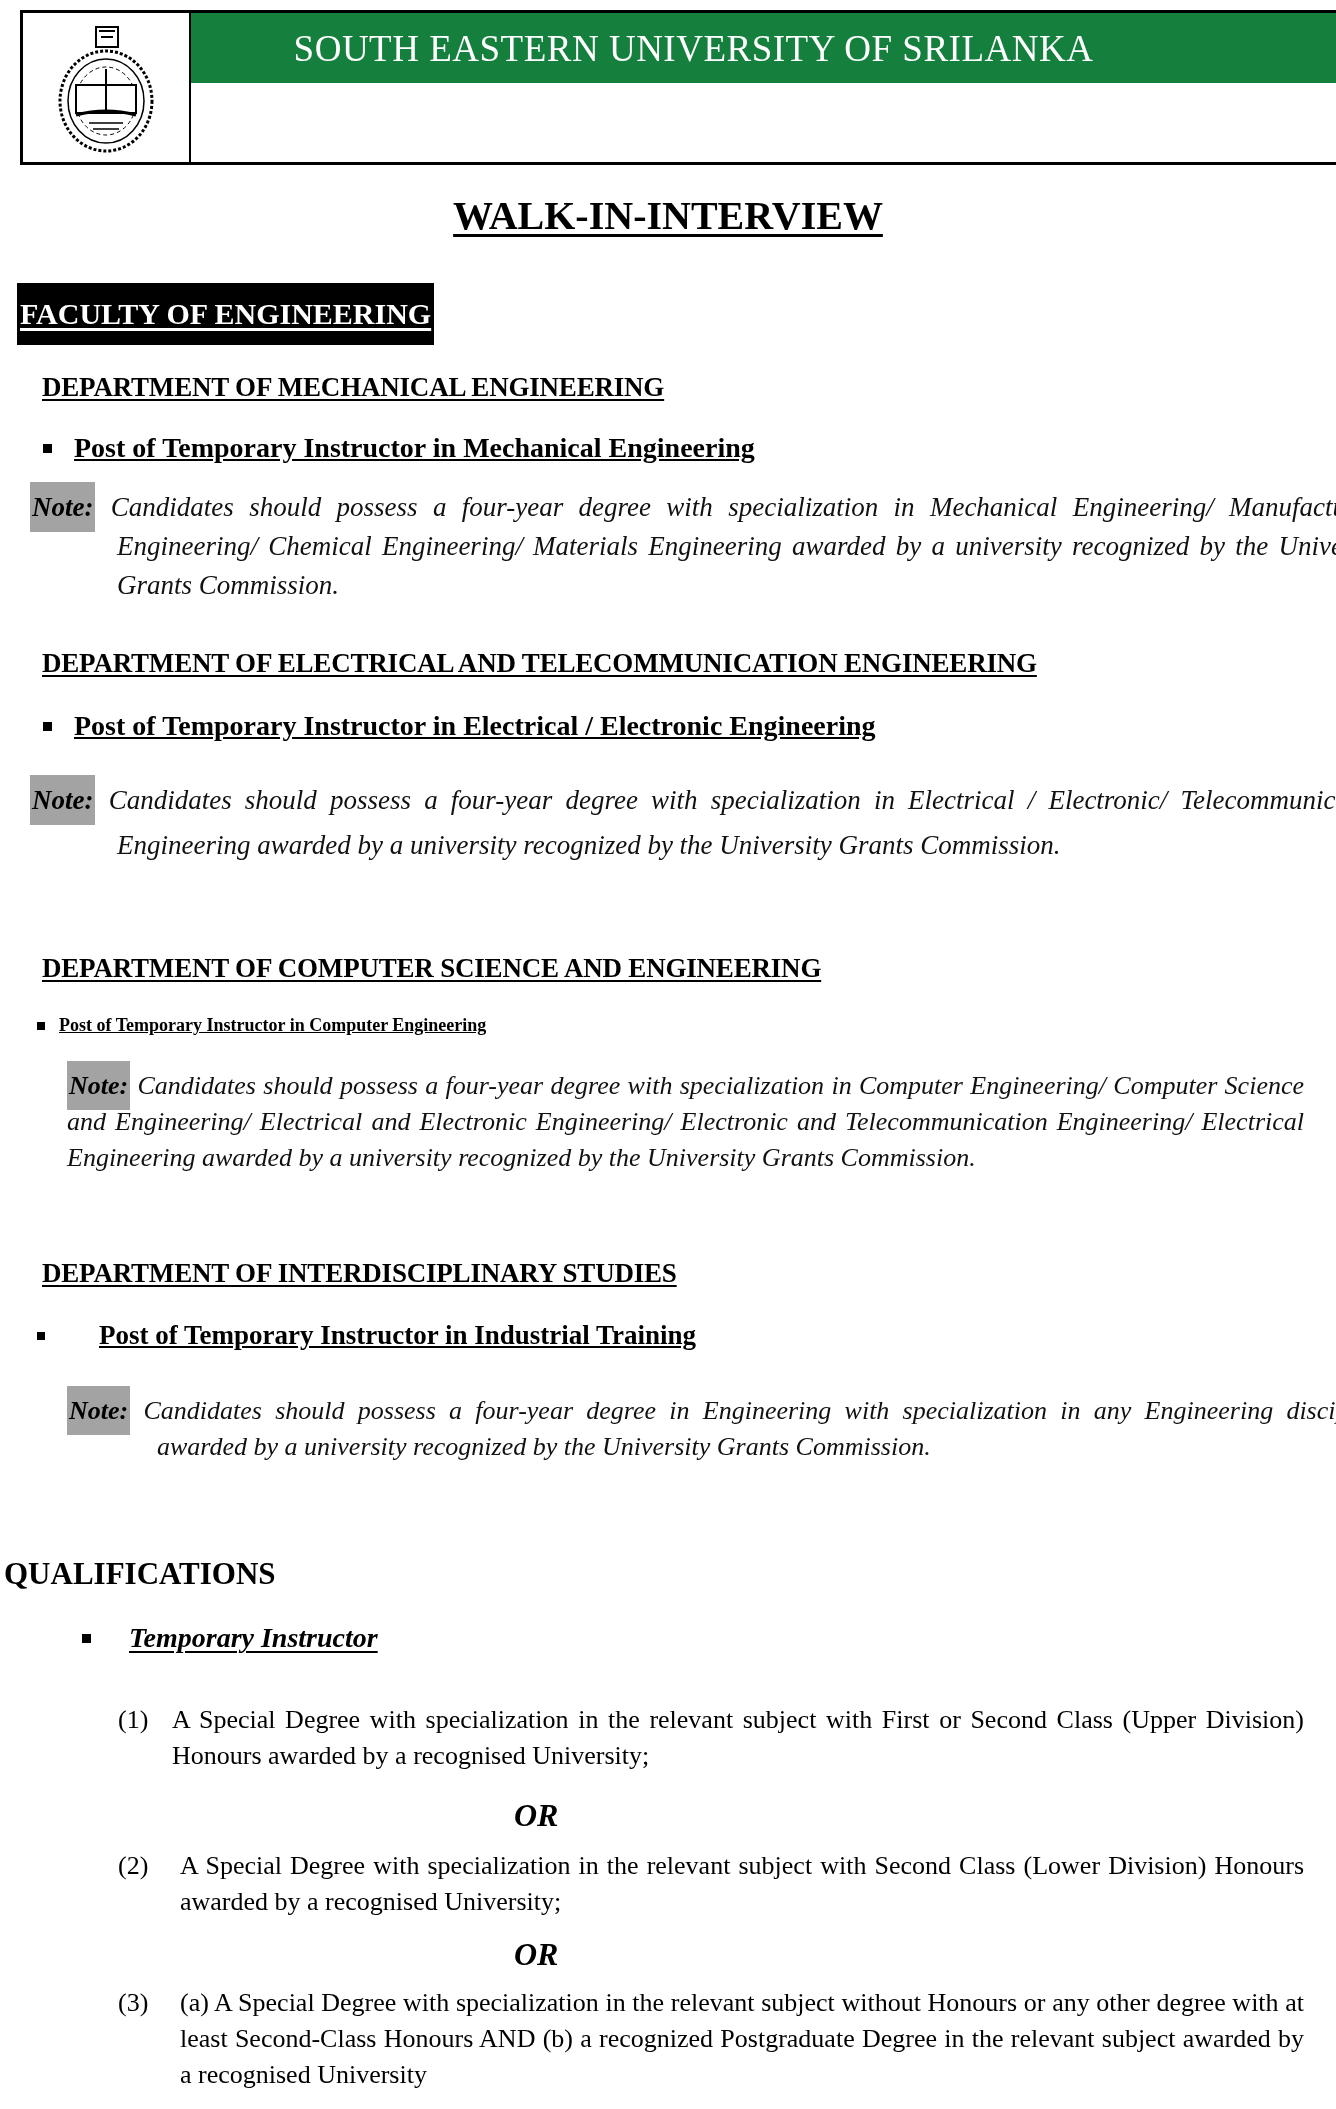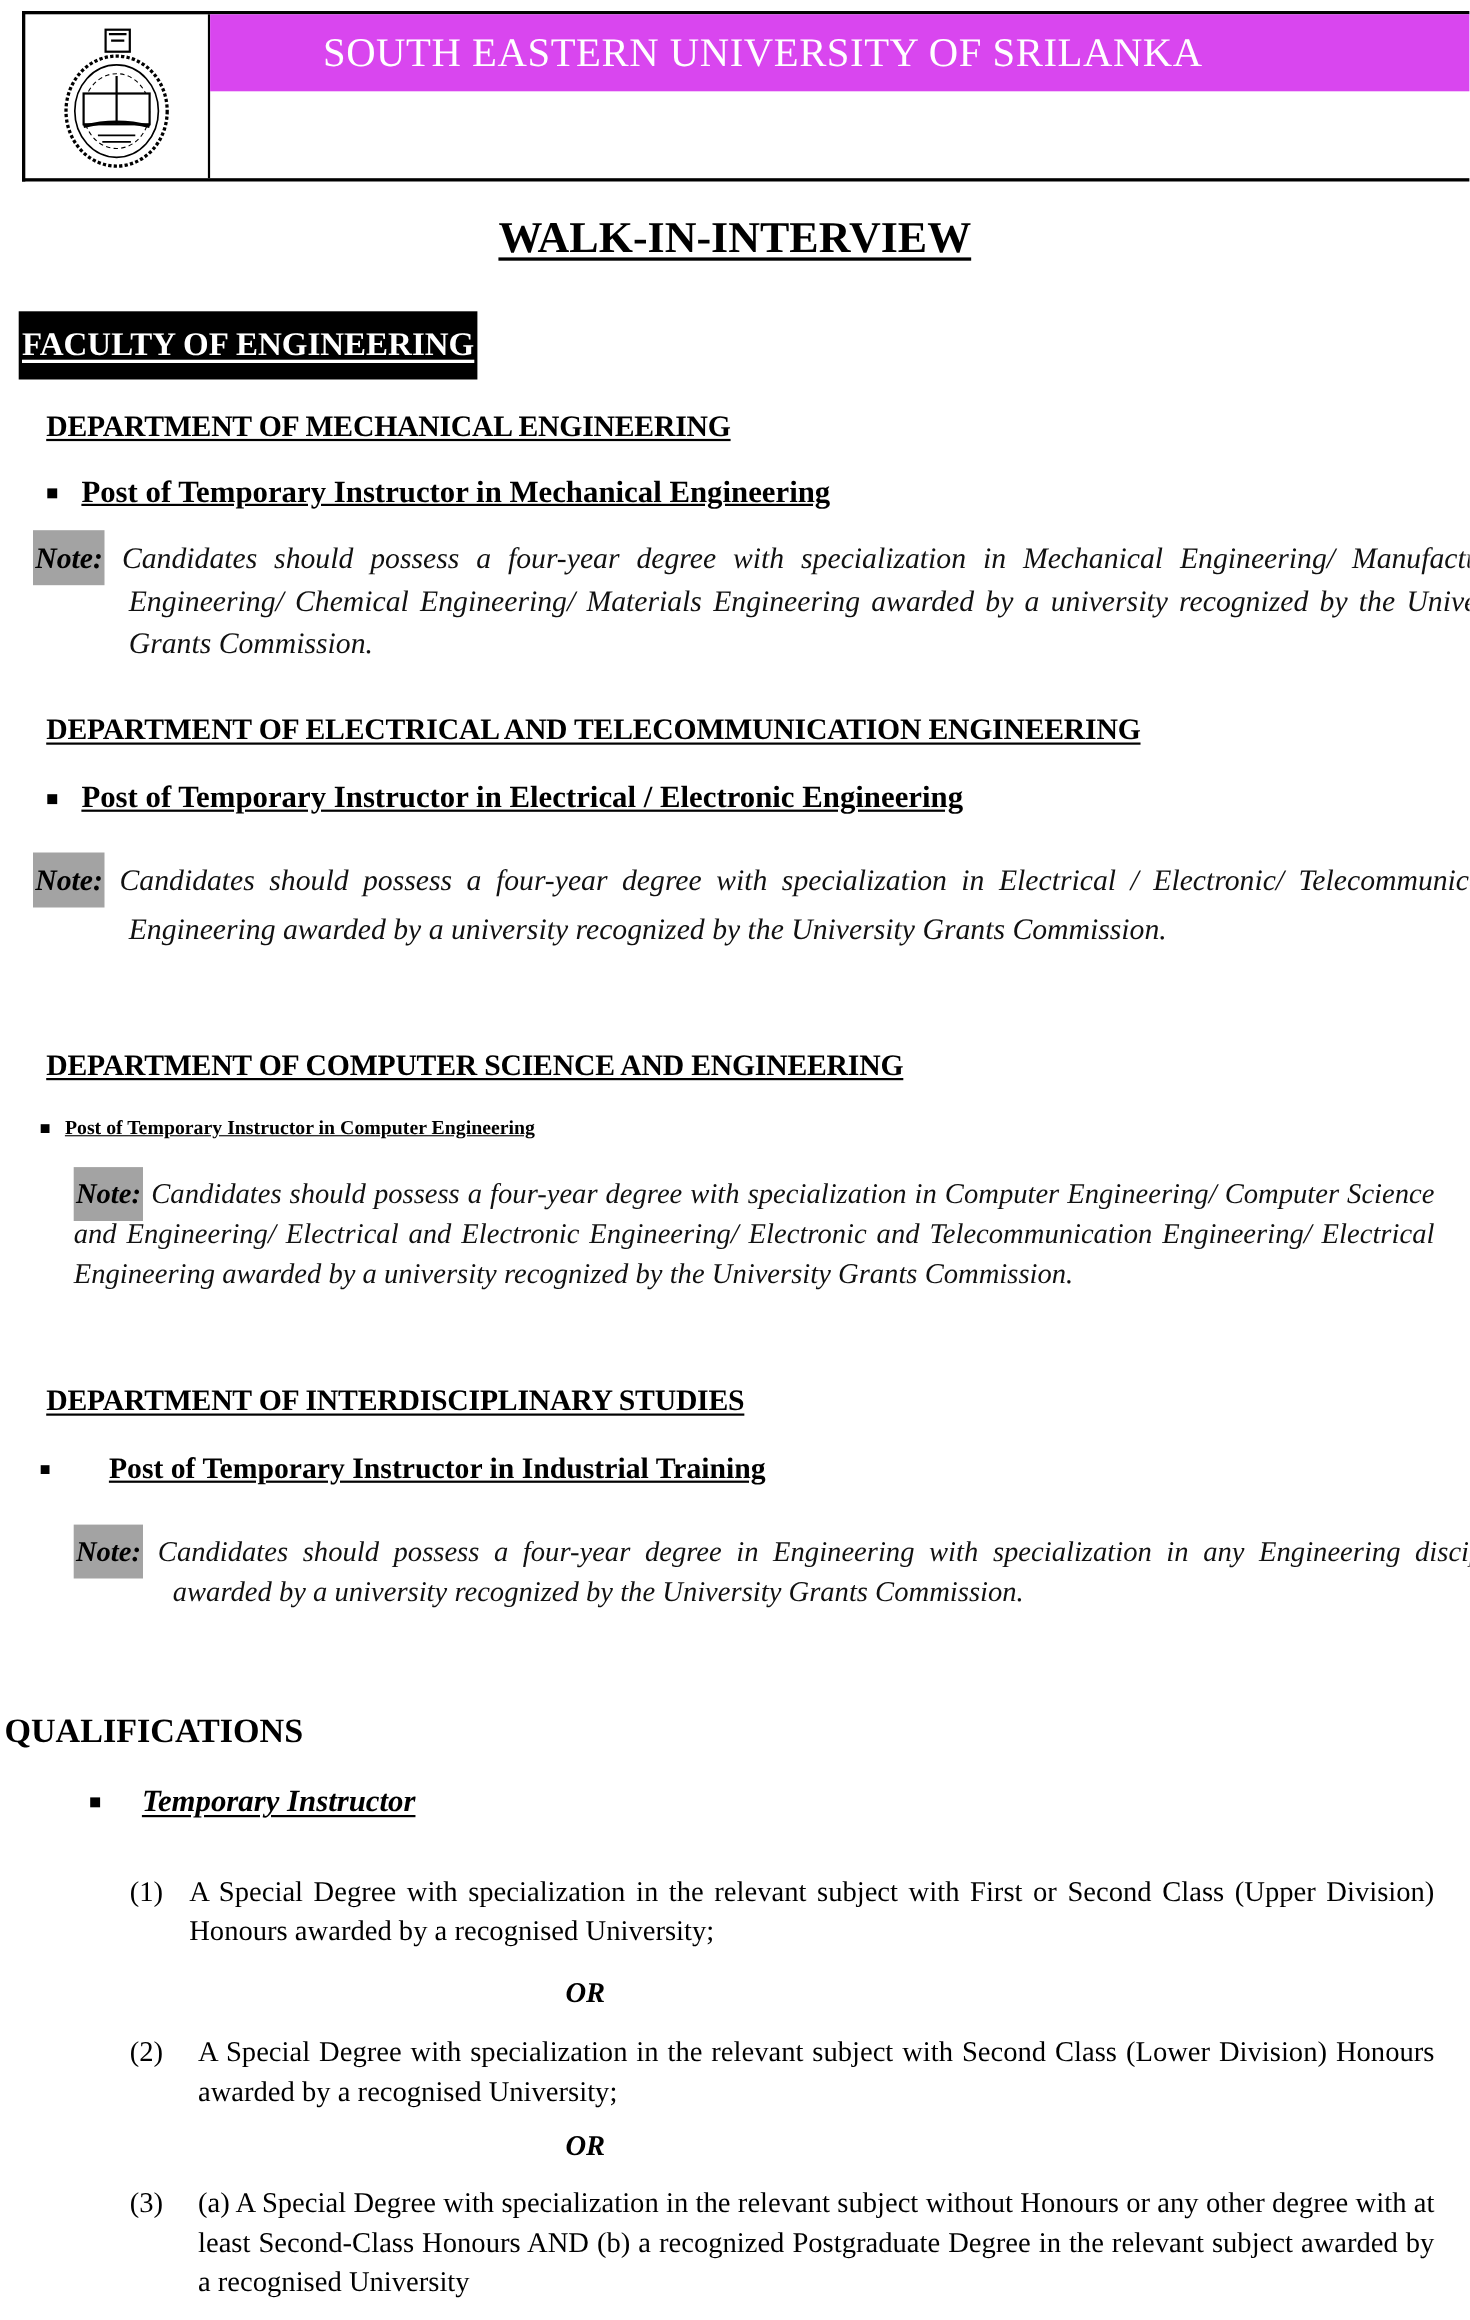--- a/index.html
+++ b/index.html
@@ -5,21 +5,21 @@
   html, body { margin: 0; padding: 0; background: #ffffff; }
   body { width: 1336px; height: 2109px; position: relative; overflow: hidden;
          font-family: "Liberation Serif", "DejaVu Serif", serif; color: #000; }
   .abs { position: absolute; }
 
   
   .header-box { left: 20px; top: 10px; width: 1316px; height: 155px;
                 border-left: 3px solid #000; border-top: 3px solid #000; border-bottom: 3px solid #000; box-sizing: border-box; }
   .logo-cell { position: absolute; left: 0; top: 0; width: 168px; height: 100%; border-right: 2px solid #000; box-sizing: border-box;
                display: flex; align-items: center; justify-content: center; }
-  .title-bar { position: absolute; left: 168px; right: 0; top: 0; height: 70px; background: #d946ef;
+  .title-bar { position: absolute; left: 168px; right: 0; top: 0; height: 70px; background: #15803d;
                color: #fff; font-size: 37px; display: flex; align-items: center; justify-content: center;
                padding-right: 140px; box-sizing: border-box; letter-spacing: 0.5px; }
   .vacancies { position: absolute; left: 168px; right: 0; top: 86px; text-align: center;
                font-size: 40px; font-weight: bold; padding-right: 80px; }
   .vacancies span { text-decoration: underline; text-decoration-thickness: 3px; text-underline-offset: 5px; }
 
   .walkin { left: 0; width: 1336px; top: 192px; text-align: center; font-size: 40px; font-weight: bold; padding-right: 10px; }
   .walkin span { text-decoration: underline; text-decoration-thickness: 3px; text-underline-offset: 5px; }
 
   .faculty { left: 17px; top: 283px; background: #000; color: #fff; font-size: 30px; font-weight: bold;
@@ -33,21 +33,21 @@
   .note-label { font-weight: bold; background: #a3a3a3; font-style: italic; color: #000; padding: 10px 2px; }
 
   .quals { left: 4px; top: 1556px; font-size: 31px; font-weight: bold; text-decoration-thickness: 2px; text-underline-offset: 4px; }
   .qsub { left: 82px; top: 1622px; font-size: 28px; font-weight: bold; font-style: italic; display: flex; align-items: center; }
   .qsub .bullet { margin-right: 38px; }
   .qsub .lbl { text-decoration: underline; text-decoration-thickness: 2px; text-underline-offset: 4px; }
 
   .qitem { left: 118px; width: 1186px; font-size: 26px; line-height: 36px; display: flex; text-align: justify; }
   .qnum { width: 54px; flex: none; }
   .qtext { flex: 1; }
-  .or { left: 514px; font-size: 26px; font-weight: bold; font-style: italic; }
+  .or { left: 514px; font-size: 32px; font-weight: bold; font-style: italic; }
 
   .logo svg { display: block; }
 </style>
 </head>
 <body>
 
 <div class="abs header-box">
   <div class="logo-cell">
     <span class="logo">
       <svg width="110" height="130" viewBox="0 0 110 130">

